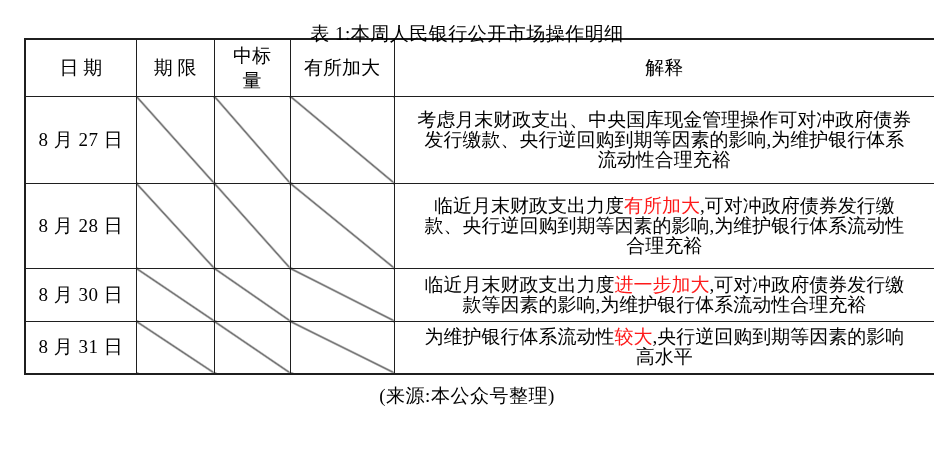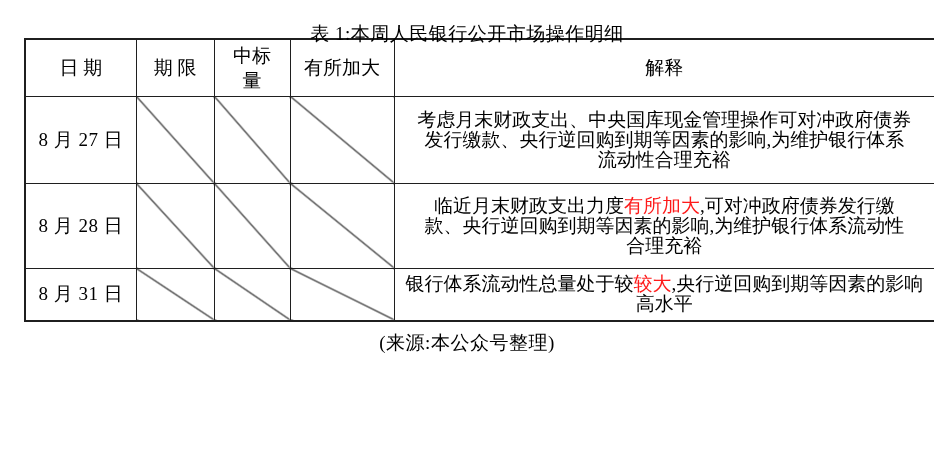--- a/index.html
+++ b/index.html
@@ -103,25 +103,33 @@
         <tr>
     <td class="date-cell">8 月 28 日</td>
     <td class="diag-cell"></td>
     <td class="diag-cell"></td>
     <td class="diag-cell"></td>
     <td class="explain-cell"><span>临近月末财政支出力度</span><span class="red">有所加大</span><span>,可对冲政府债券发行缴
 款、央行逆回购到期等因素的影响,为维护银行体系流动性
 合理充裕</span></td>
   </tr>
         <tr>
+    <td class="date-cell">8 月 30 日</td>
+    <td class="diag-cell"></td>
+    <td class="diag-cell"></td>
+    <td class="diag-cell"></td>
+    <td class="explain-cell"><span>临近月末财政支出力度</span><span class="red">进一步加大</span><span>,可对冲政府债券发行缴
+款等因素的影响,为维护银行体系流动性合理充裕</span></td>
+  </tr>
+        <tr>
     <td class="date-cell">8 月 31 日</td>
     <td class="diag-cell"></td>
     <td class="diag-cell"></td>
     <td class="diag-cell"></td>
-    <td class="explain-cell"><span>银行体系流动性总量处于较</span><span class="red">较大</span><span>,央行逆回购到期等因素的影响
+    <td class="explain-cell"><span>为维护银行体系流动性</span><span class="red">较大</span><span>,央行逆回购到期等因素的影响
 高水平</span></td>
   </tr>
       </tbody>
   </table>
 
   <div class="source">(来源:本公众号整理)</div>
 
 </div>
 
 </body></html>

